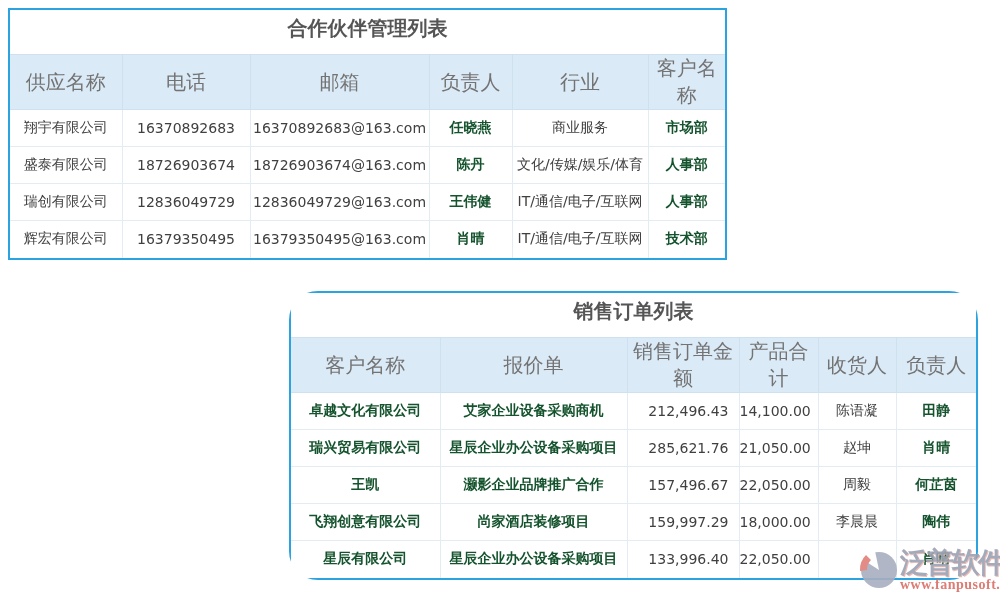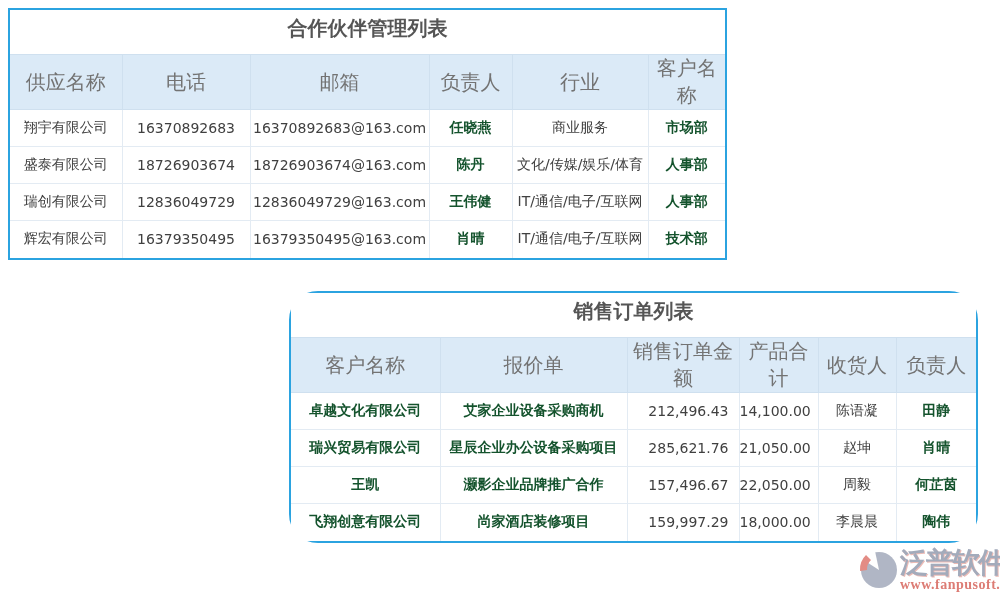--- a/index.html
+++ b/index.html
@@ -139,20 +139,28 @@
         <td class="lnk">何芷茵</td>
       </tr>
       <tr>
         <td class="lnk">飞翔创意有限公司</td>
         <td class="lnk">尚家酒店装修项目</td>
         <td class="num">159,997.29</td>
         <td class="num">18,000.00</td>
         <td>李晨晨</td>
         <td class="lnk">陶伟</td>
       </tr>
+      <tr>
+        <td class="lnk">星辰有限公司</td>
+        <td class="lnk">星辰企业办公设备采购项目</td>
+        <td class="num">133,996.40</td>
+        <td class="num">22,050.00</td>
+        <td></td>
+        <td class="lnk">肖晴</td>
+      </tr>
     </tbody>
   </table>
 </div>
 
 <div class="watermark">
   <span class="wm-logo">
     <svg width="40" height="40" viewBox="0 0 40 40">
       <circle cx="21" cy="20" r="18" fill="#a8afbf"></circle>
       <path d="M21,20 L4,9 A20,20 0 0,1 17,1 Z" fill="#ffffff"></path>
       <path d="M8,5 A20,20 0 0,0 2,21 L9,20 A13,13 0 0,1 13,10 Z" fill="#e08078"></path>

